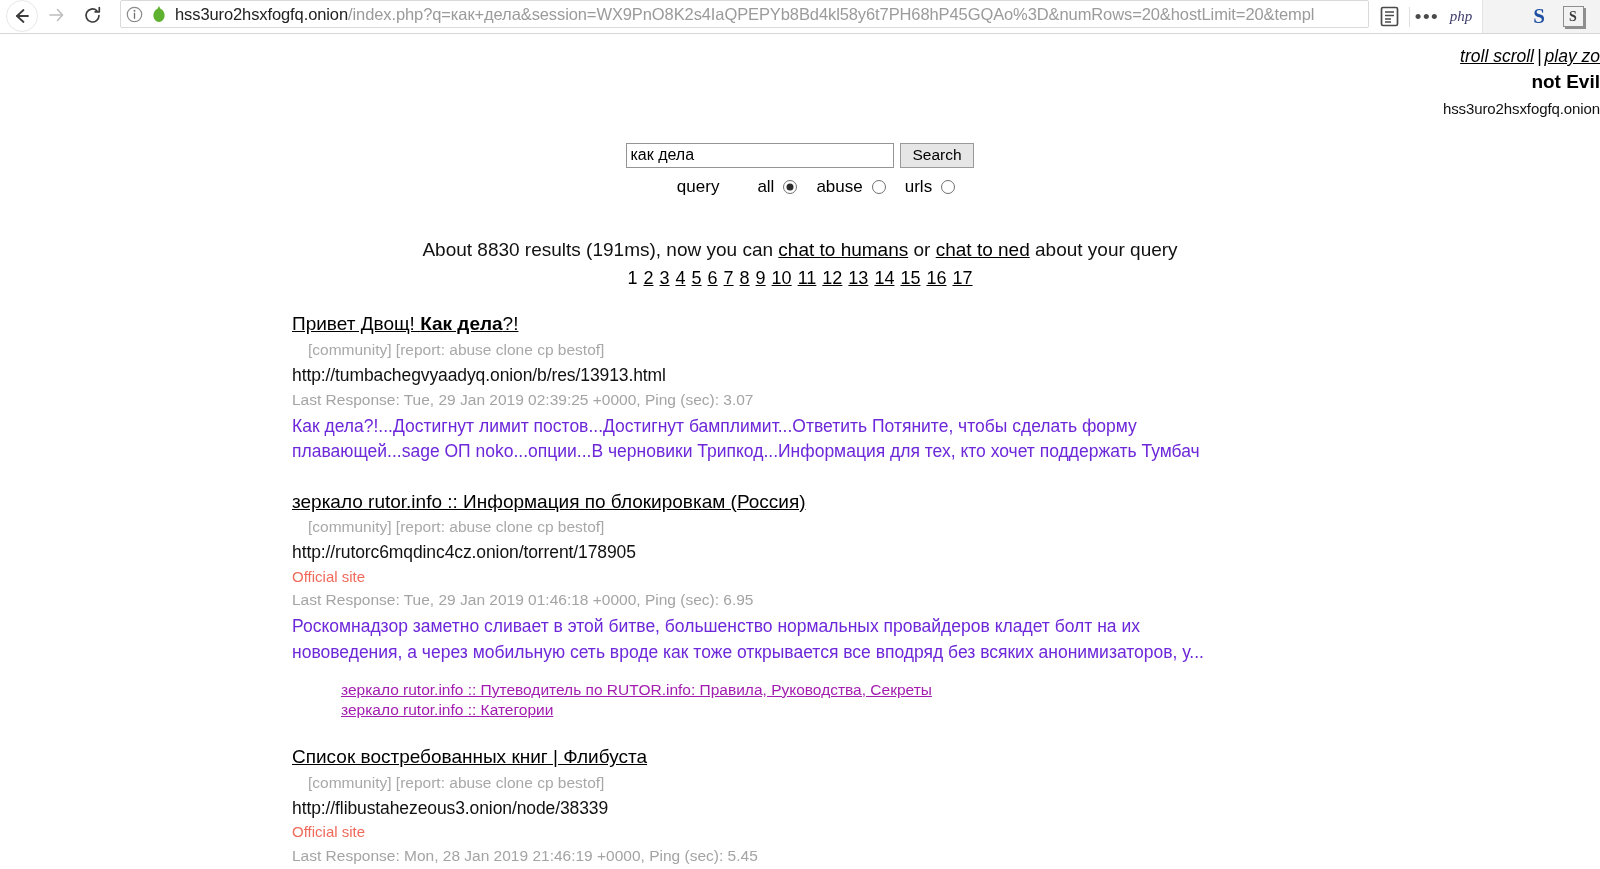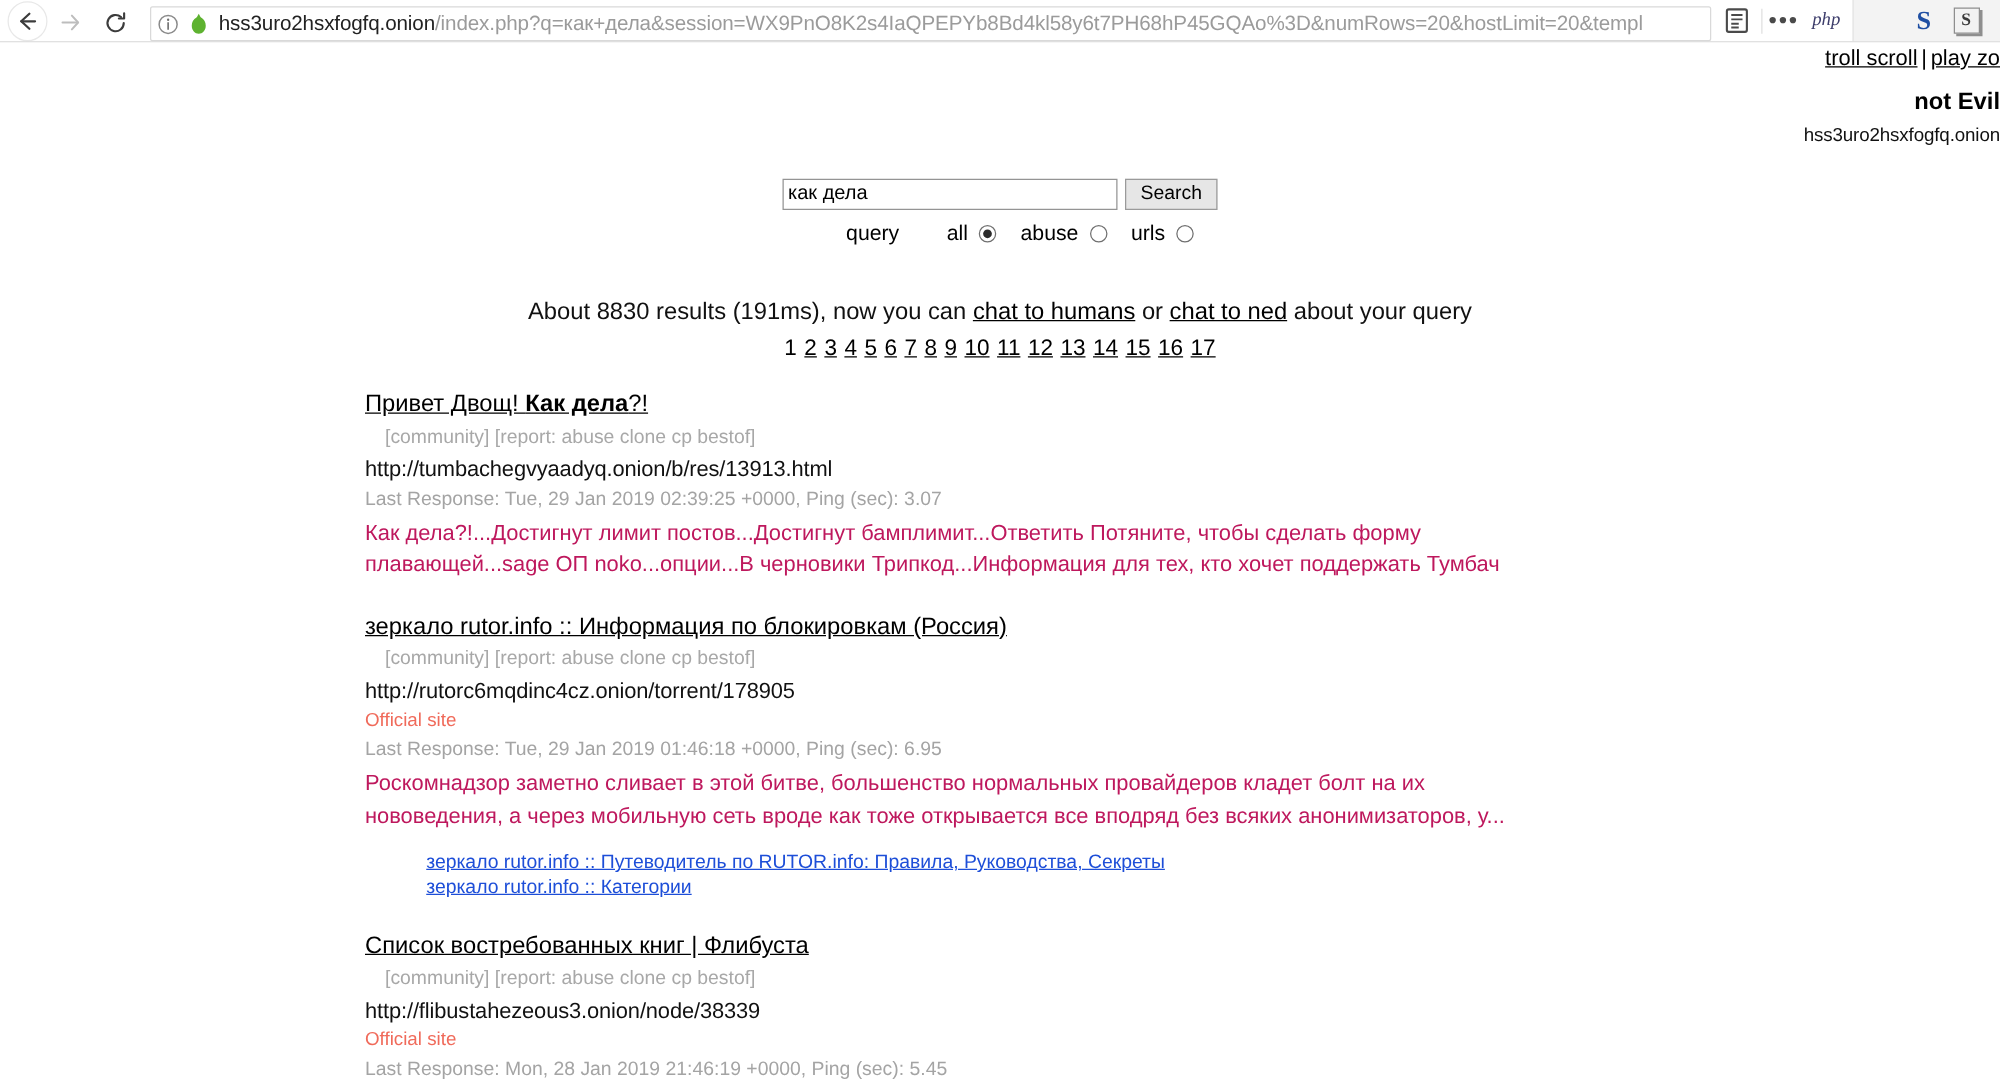--- a/index.html
+++ b/index.html
@@ -9,21 +9,21 @@
     overflow: hidden;
     background: #ffffff;
     font-family: "Liberation Sans", sans-serif;
   }
 
   
   #browser-chrome {
     position: absolute; top: 0; left: 0;
     width: 1600px; height: 33px;
     background: #ffffff;
-    display: flex; align-items: flex-end;
+    display: flex; align-items: flex-start;
   }
   #chrome-bottom-border {
     position: absolute; top: 33px; left: 0;
     width: 1600px; height: 1px; background: #d7d7d7;
   }
   .nav-btn {
     width: 36px; height: 30px;
     display: flex; align-items: center; justify-content: center;
     flex: 0 0 auto;
   }
@@ -95,23 +95,24 @@
     top: 34px; left: 0;
     width: 1600px; height: 835px;
     background: #ffffff;
     overflow: hidden;
     font-size: 17px;
     color: #000;
   }
 
   #topright-links {
     position: absolute;
-    top: 2px; right: 0px;
+    top: 12px; right: 0px;
     font-size: 17.5px;
     white-space: nowrap;
+    font-style: italic;
   }
   #topright-links a { color: #000; text-decoration: underline; }
   #topright-links .sep { text-decoration: none; padding: 0 3px; }
 
   #site-header { text-align: right; padding-top: 38px; }
   #site-title { font-size: 19px; font-weight: bold; color: #000; line-height: 1.1; }
   #site-subtitle { font-size: 15px; color: #111; margin-top: 7px; letter-spacing: -0.1px; }
 
   #search-area { text-align: center; margin-top: 26px; }
   #search-row { display: inline-flex; align-items: stretch; }
@@ -215,30 +216,30 @@
     color: #f06a5a;
     line-height: 1.5;
   }
   .result-meta {
     font-size: 15.5px;
     color: #a4a4a4;
     line-height: 1.55;
   }
   .result-snippet {
     font-size: 17.5px;
-    color: #be185d;
+    color: #6d28d9;
     line-height: 1.45;
     max-width: 948px;
     margin-top: 2px;
   }
   .sublinks { margin-top: 15px; padding-left: 49px; }
   .sublink {
     display: block;
     font-size: 15.5px;
-    color: #1d4ed8;
+    color: #a21caf;
     text-decoration: underline;
     line-height: 1.3;
     cursor: pointer;
   }
   .result-spacer { height: 10px; }
 </style>
 </head>
 <body>
 
 <div id="browser-chrome">

